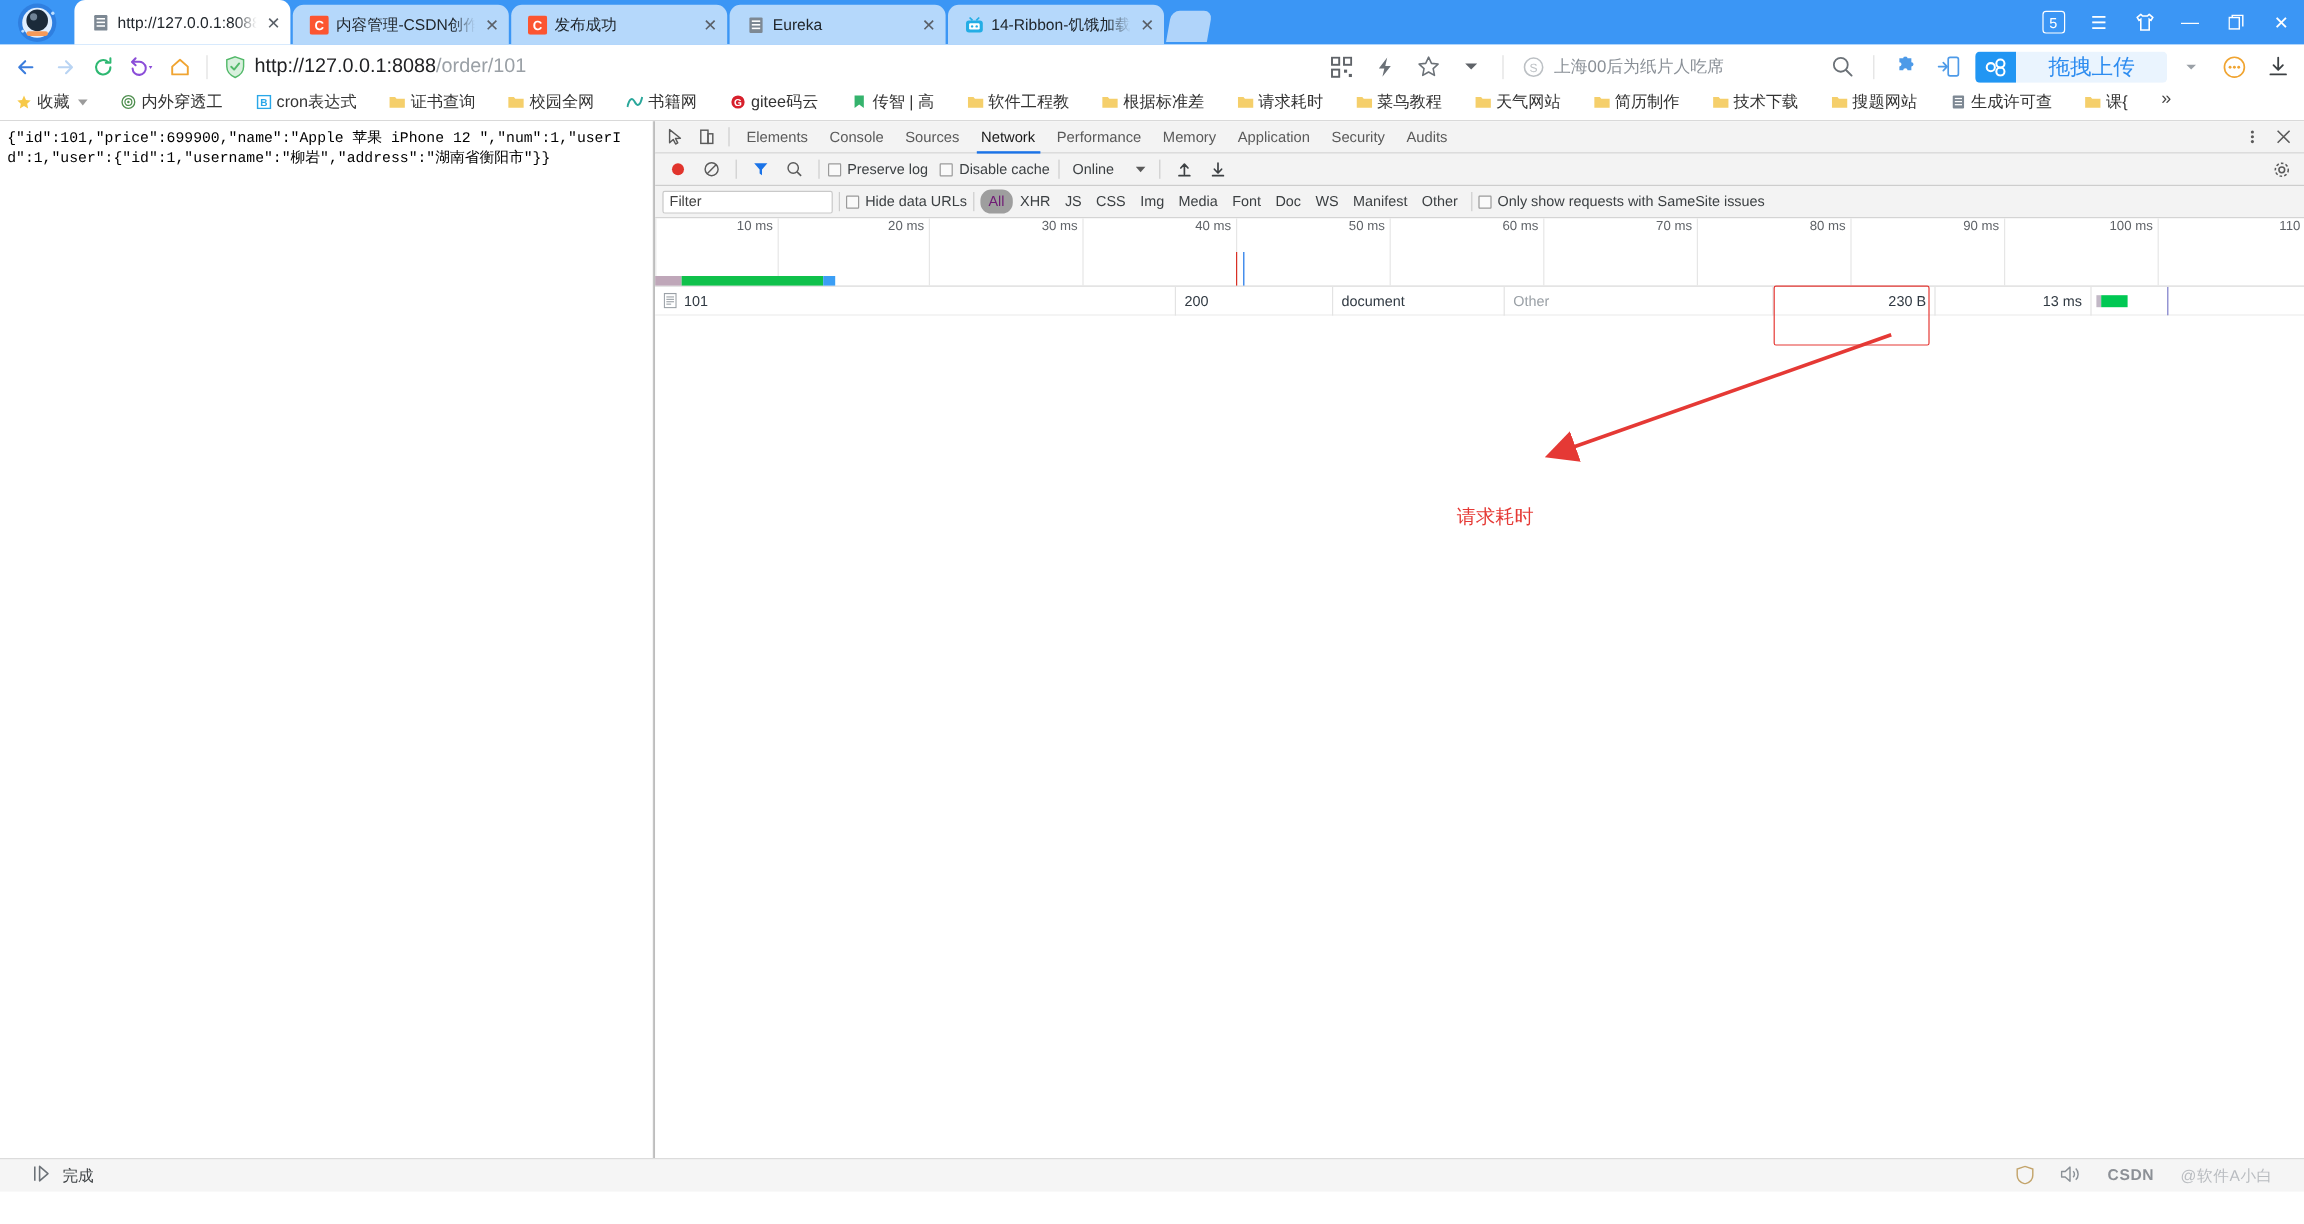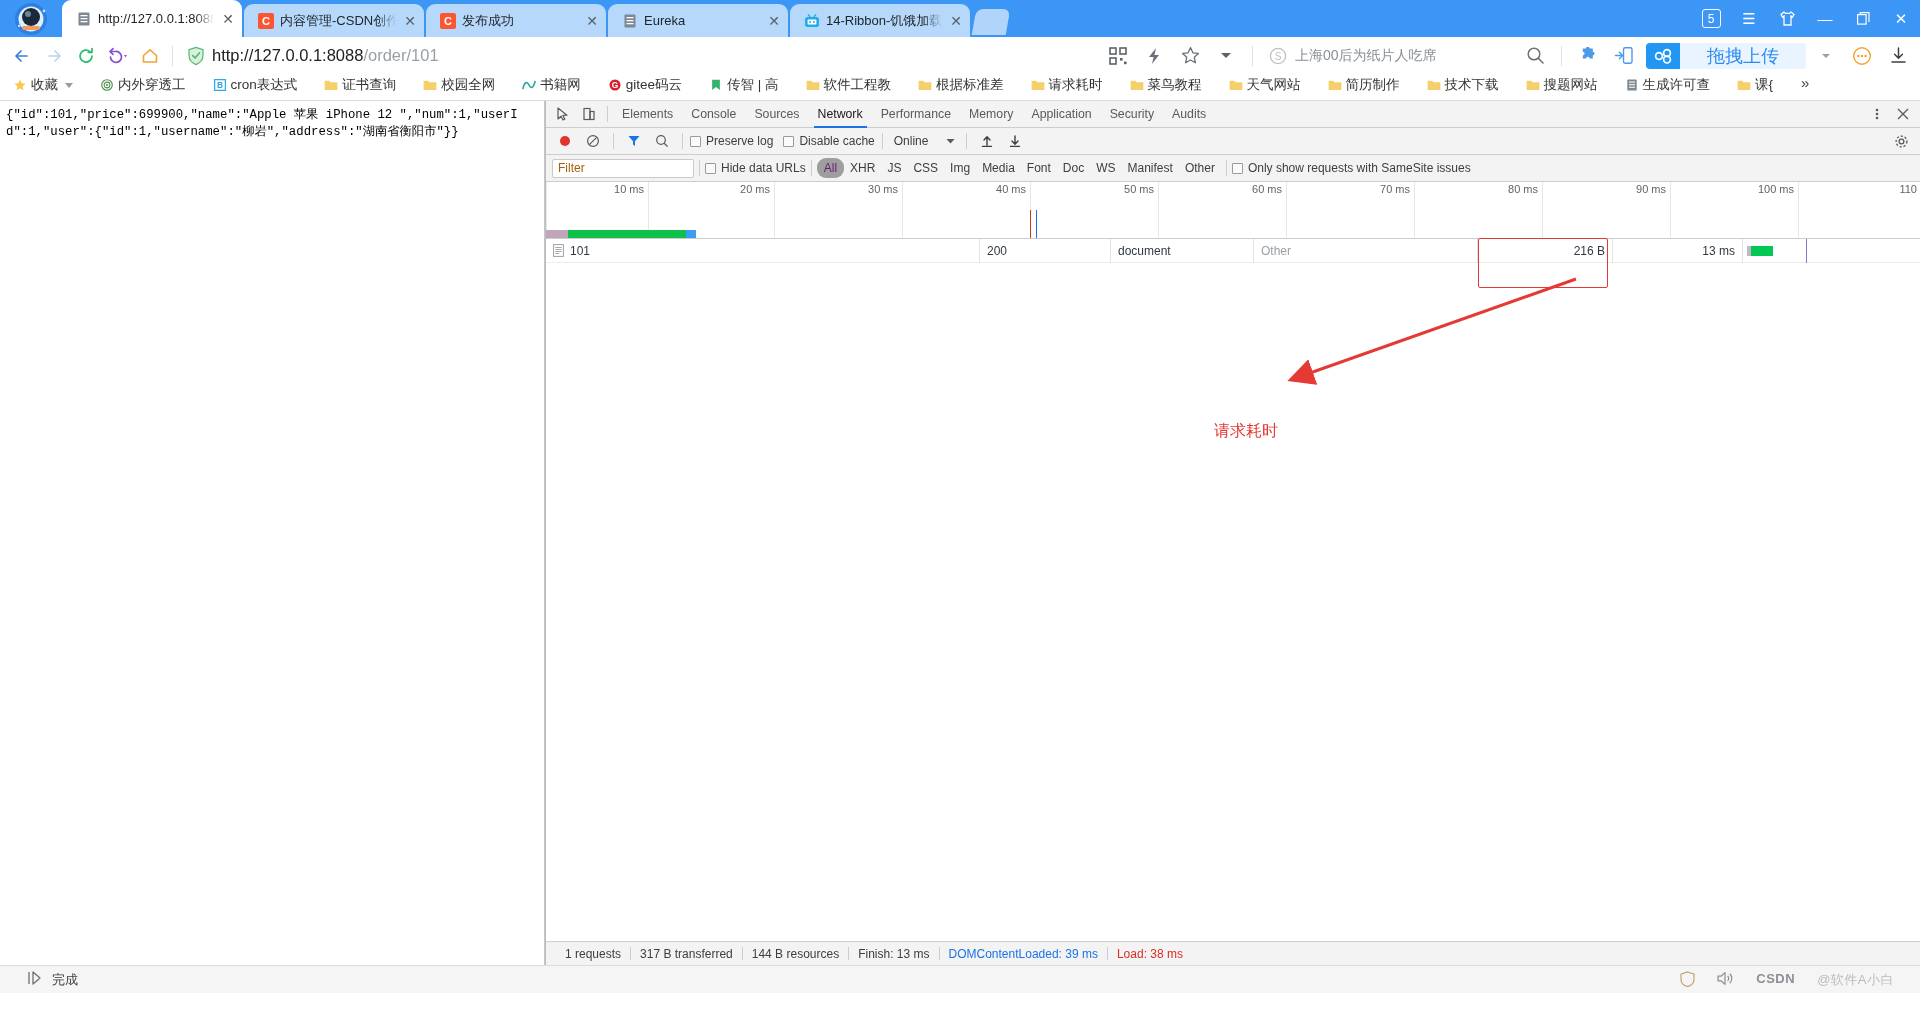--- a/index.html
+++ b/index.html
@@ -165,21 +165,21 @@
     color: #3c4043; padding: 0 4px;
   }
 
   #dt-filterbar {
     height: 27px; display: flex; align-items: center; gap: 0;
     padding: 0 6px; background: #f3f3f3; border-bottom: 1px solid #cdcdcd;
     flex: 0 0 27px;
   }
   #filter-input {
     width: 142px; height: 19px; background: #fff; border: 1px solid #c9c9c9;
-    border-radius: 2px; font-size: 12px; color: #a16207; padding: 0 5px;
+    border-radius: 2px; font-size: 12px; color: #404040; padding: 0 5px;
     line-height: 17px;
   }
   .ftype { padding: 0 6px; font-size: 12px; color: #3c4043; line-height: 18px; }
   .ftype.on {
     background: #9e9e9e; color: #701a75; border-radius: 9px; padding: 1px 7px;
   }
 
   #dt-overview {
     height: 57px; flex: 0 0 57px; background: #fff; position: relative;
     border-bottom: 1px solid #cdcdcd;
@@ -786,21 +786,21 @@
                 <rect x="2.3" y="3" width="6.4" height="0.9" fill="#9aa0a6"></rect>
                 <rect x="2.3" y="5" width="6.4" height="0.9" fill="#9aa0a6"></rect>
                 <rect x="2.3" y="7" width="6.4" height="0.9" fill="#9aa0a6"></rect>
                 <rect x="2.3" y="9" width="4" height="0.9" fill="#9aa0a6"></rect>
               </svg>
             <span>101</span>
           </div>
           <div class="td" style="width:131px">200</div>
           <div class="td" style="width:143px">document</div>
           <div class="td" style="width:224px;color:#9aa0a6">Other</div>
-          <div class="td num" style="width:135px">216 B</div>
+          <div class="td num" style="width:135px">230 B</div>
           <div class="td num" style="width:130px">13 ms</div>
           <div class="td wf-cell">
             <div class="wf-pre" style="left:4px"></div>
             <div class="wf-bar" style="left:8px;width:22px"></div>
             <div class="wf-line" style="left:63px"></div>
           </div>
         </div>
       </div>
 
       <div id="annot">
@@ -811,33 +811,20 @@
               <path d="M0,0 L9,4.5 L0,9 z" fill="#e53935"></path>
             </marker>
           </defs>
           <line x1="330" y1="18" x2="47" y2="118" stroke="#e53935" stroke-width="3" marker-end="url(#ah)"></line>
         </svg>
         <div id="annot-label" style="left:668px; top:182px;">请求耗时</div>
       </div>
 
     </div>
 
-    <div id="dt-status">
-      <span class="st">1 requests</span>
-      <span class="st-sep"></span>
-      <span class="st">317 B transferred</span>
-      <span class="st-sep"></span>
-      <span class="st">144 B resources</span>
-      <span class="st-sep"></span>
-      <span class="st">Finish: 13 ms</span>
-      <span class="st-sep"></span>
-      <span class="st" style="color:#1a73e8">DOMContentLoaded: 39 ms</span>
-      <span class="st-sep"></span>
-      <span class="st" style="color:#d93025">Load: 38 ms</span>
-    </div>
 
   </div>
 </div>
 
 <div id="statusbar">
   <span>
     <svg width="16" height="16" viewBox="0 0 16 16">
         <path d="M3 2 L3 14 M7 2 L14 8 L7 14 Z" fill="none" stroke="#6b7177" stroke-width="1.3" stroke-linejoin="round"></path>
       </svg>
   </span>

